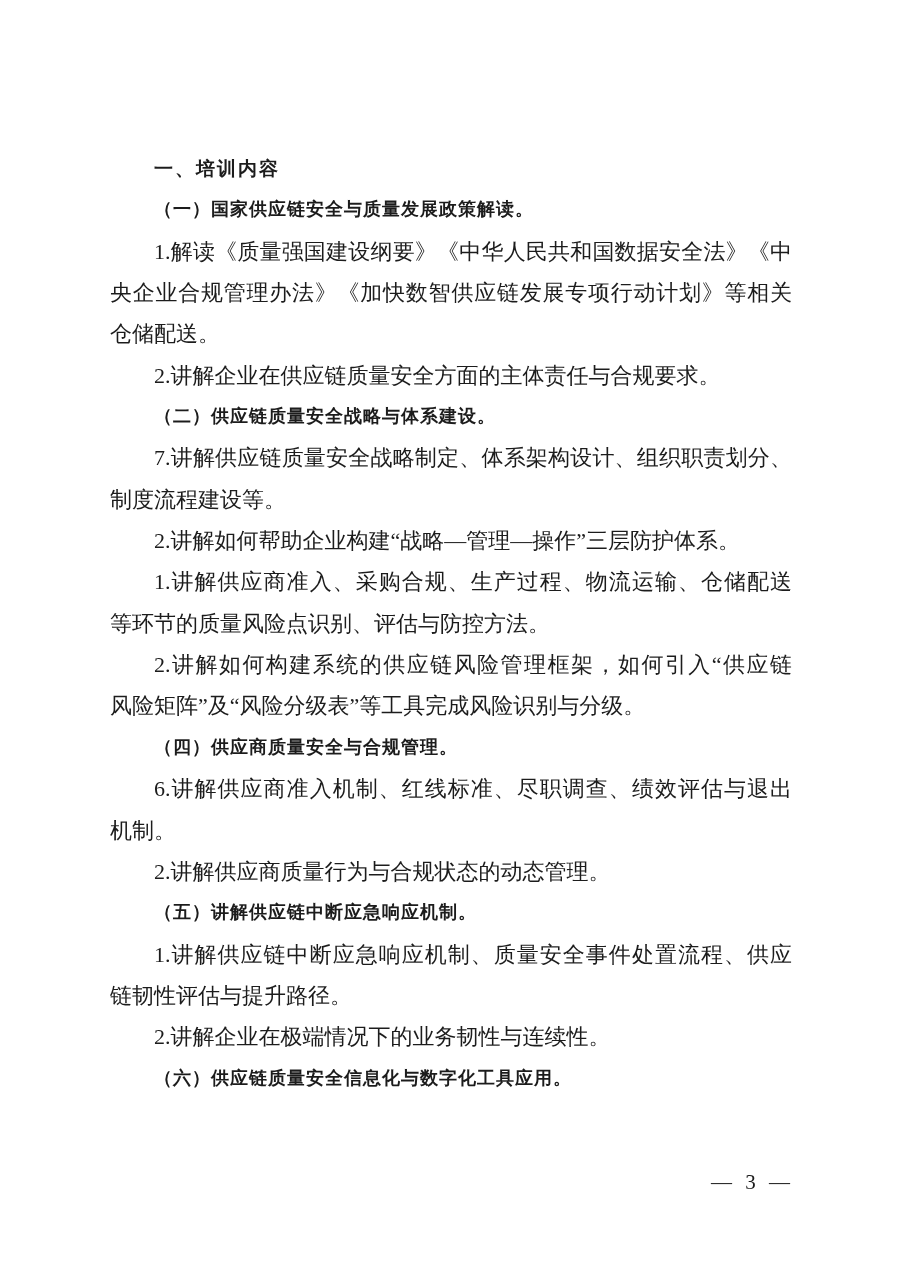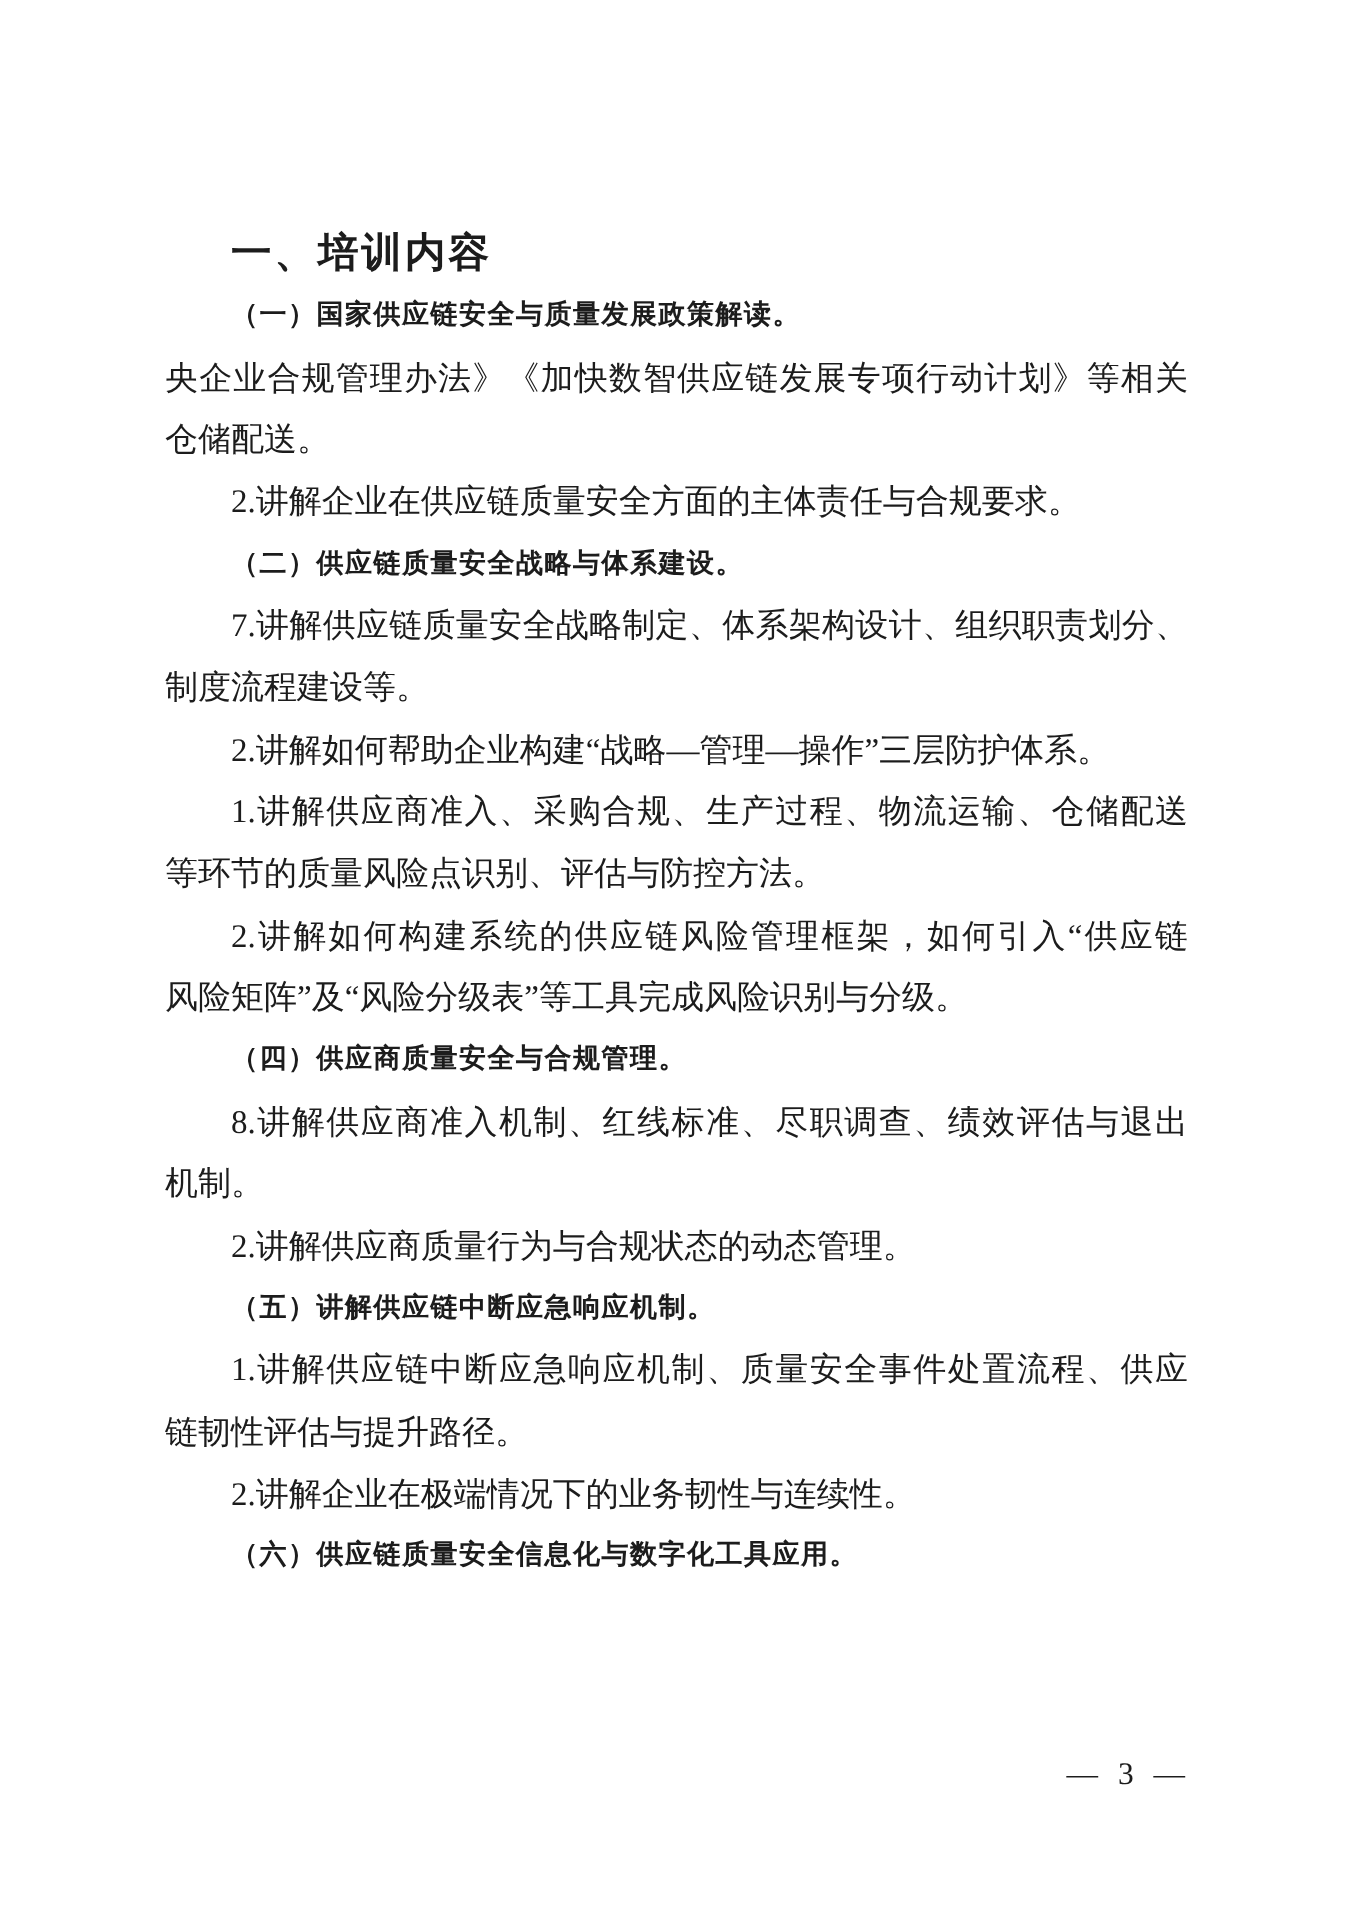--- a/index.html
+++ b/index.html
@@ -33,21 +33,21 @@
   .jf {
     text-align: justify;
     text-align-last: justify;
   }
   
   .ind { text-indent: 44px; }
   
   .title-line {
     font-family: "DejaVu Sans", "Liberation Sans", sans-serif;
     font-weight: 700;
-    font-size: 27px;
+    font-size: 19px;
     letter-spacing: 2px;
   }
   
   .heading-line {
     font-weight: 700;
     font-size: 18px;
     letter-spacing: 1px;
   }
   .footer {
     position: absolute;
@@ -67,20 +67,21 @@
 
     <p class="para">
       <span class="line title-line ind">一、培训内容</span>
     </p>
 
     <p class="para">
       <span class="line heading-line ind">（一）国家供应链安全与质量发展政策解读。</span>
     </p>
 
     <p class="para">
+      <span class="line jf ind">1.解读《质量强国建设纲要》《中华人民共和国数据安全法》《中</span>
       <span class="line jf">央企业合规管理办法》《加快数智供应链发展专项行动计划》等相关</span>
       <span class="line">仓储配送。</span>
     </p>
 
     <p class="para">
       <span class="line ind">2.讲解企业在供应链质量安全方面的主体责任与合规要求。</span>
     </p>
 
     <p class="para">
       <span class="line heading-line ind">（二）供应链质量安全战略与体系建设。</span>
@@ -104,21 +105,21 @@
     <p class="para">
       <span class="line jf ind">2.讲解如何构建系统的供应链风险管理框架，如何引入“供应链</span>
       <span class="line">风险矩阵”及“风险分级表”等工具完成风险识别与分级。</span>
     </p>
 
     <p class="para">
       <span class="line heading-line ind">（四）供应商质量安全与合规管理。</span>
     </p>
 
     <p class="para">
-      <span class="line jf ind">8.讲解供应商准入机制、红线标准、尽职调查、绩效评估与退出</span>
+      <span class="line jf ind">6.讲解供应商准入机制、红线标准、尽职调查、绩效评估与退出</span>
       <span class="line">机制。</span>
     </p>
 
     <p class="para">
       <span class="line ind">2.讲解供应商质量行为与合规状态的动态管理。</span>
     </p>
 
     <p class="para">
       <span class="line heading-line ind">（五）讲解供应链中断应急响应机制。</span>
     </p>

